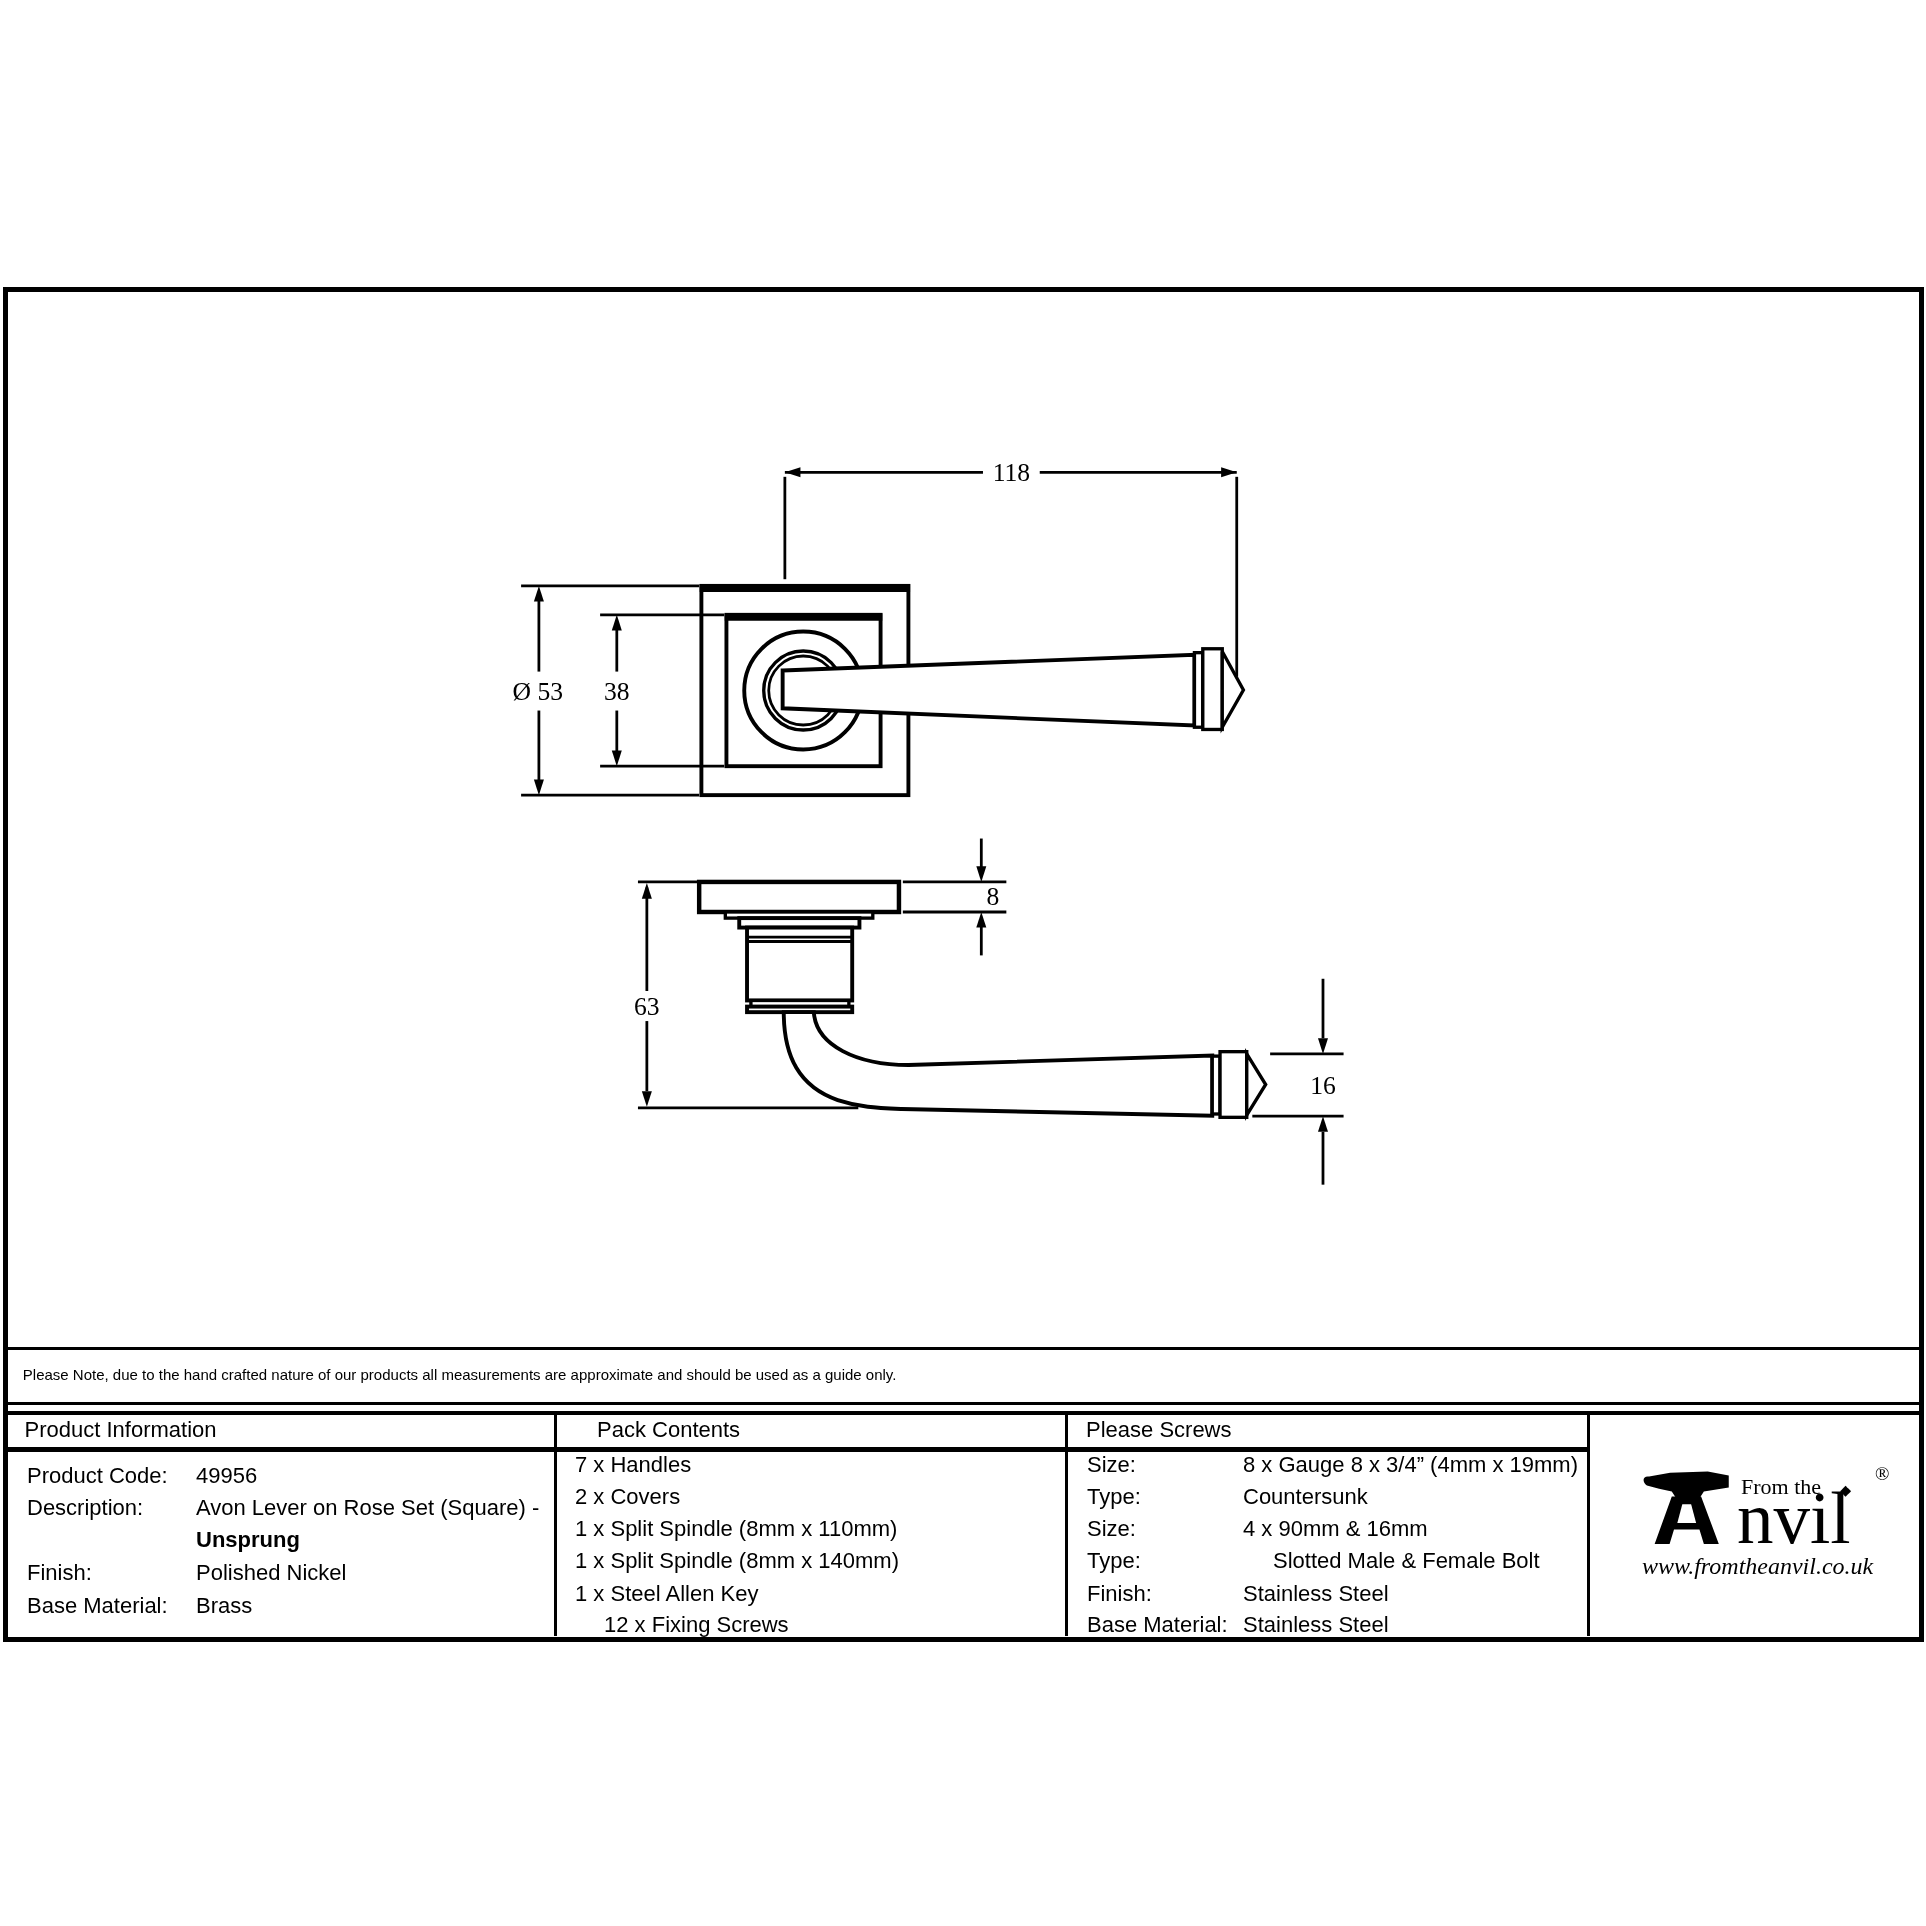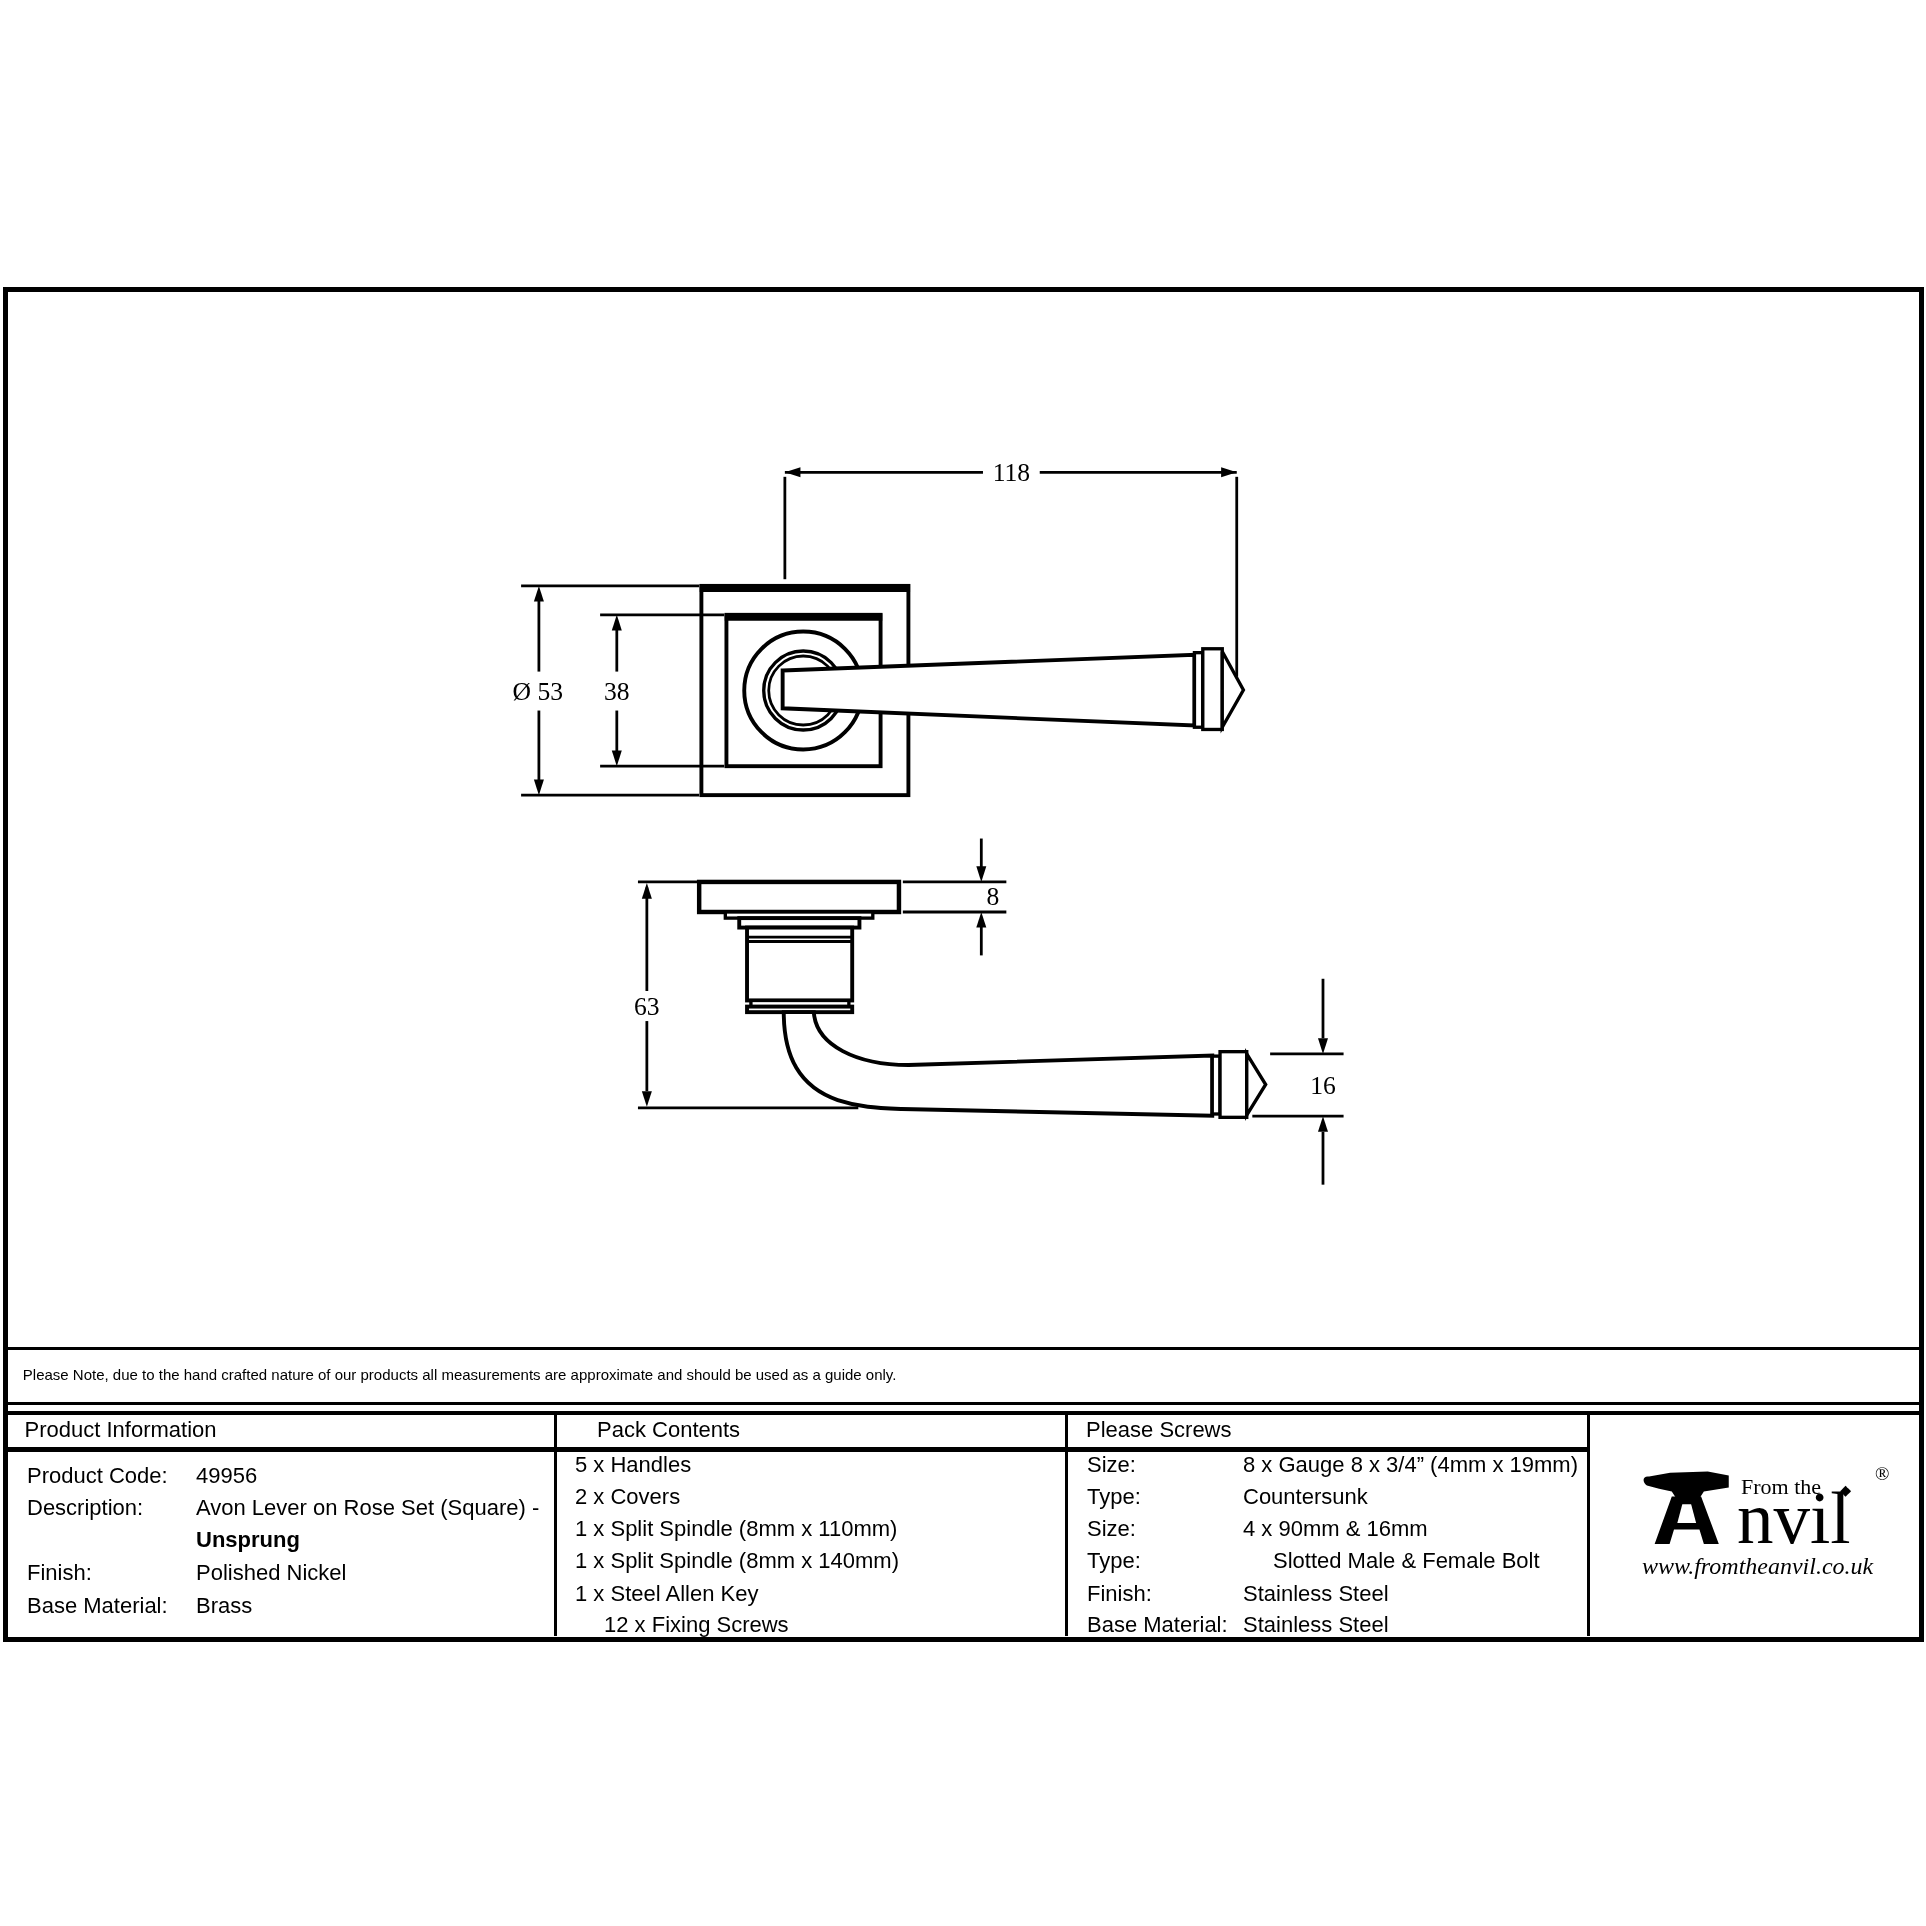--- a/index.html
+++ b/index.html
@@ -142,21 +142,21 @@
 <div class="abs txt" style="left:27px;top:1464px;"><span>Product Code:</span></div>
 <div class="abs txt" style="left:196px;top:1464px;">49956</div>
 <div class="abs txt" style="left:27px;top:1496px;"><span>Description:</span></div>
 <div class="abs txt" style="left:196px;top:1496px;">Avon Lever on Rose Set (Square) -</div>
 <div class="abs txt" style="left:196px;top:1528px;font-weight:bold;">Unsprung</div>
 <div class="abs txt" style="left:27px;top:1561px;"><span>Finish:</span></div>
 <div class="abs txt" style="left:196px;top:1561px;">Polished Nickel</div>
 <div class="abs txt" style="left:27px;top:1594px;"><span>Base Material:</span></div>
 <div class="abs txt" style="left:196px;top:1594px;">Brass</div>
 
-<div class="abs txt" style="left:575px;top:1453px;">5 x Handles</div>
+<div class="abs txt" style="left:575px;top:1453px;">7 x Handles</div>
 <div class="abs txt" style="left:575px;top:1485px;">2 x Covers</div>
 <div class="abs txt" style="left:575px;top:1517px;">1 x Split Spindle (8mm x 110mm)</div>
 <div class="abs txt" style="left:575px;top:1549px;">1 x Split Spindle (8mm x 140mm)</div>
 <div class="abs txt" style="left:575px;top:1582px;">1 x Steel Allen Key</div>
 <div class="abs txt" style="left:604px;top:1613px;">12 x Fixing Screws</div>
 
 <div class="abs txt" style="left:1087px;top:1453px;">Size:</div>
 <div class="abs txt" style="left:1243px;top:1453px;">8 x Gauge 8 x 3/4” (4mm x 19mm)</div>
 <div class="abs txt" style="left:1087px;top:1485px;">Type:</div>
 <div class="abs txt" style="left:1243px;top:1485px;">Countersunk</div>

